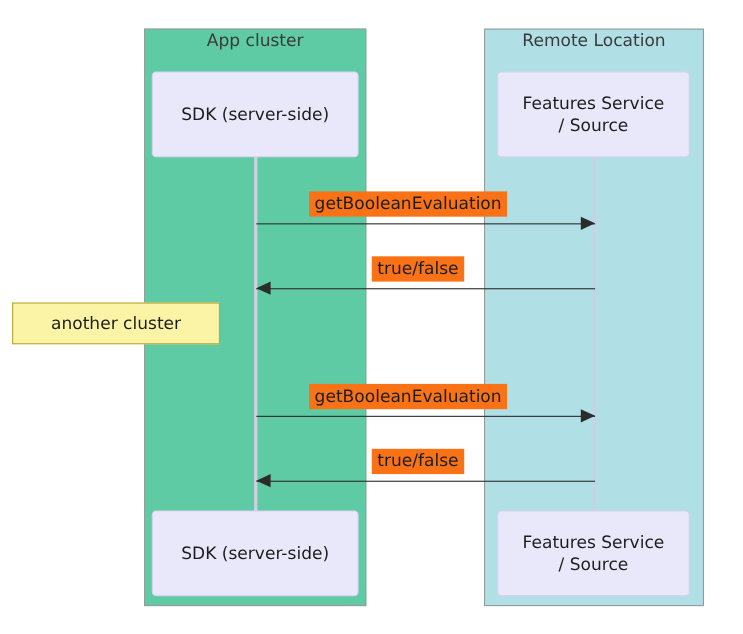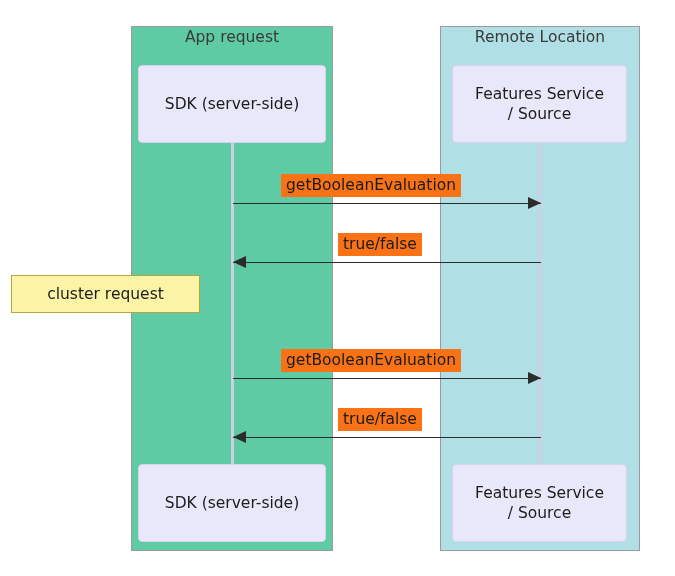--- a/index.html
+++ b/index.html
@@ -109,21 +109,21 @@
     line-height: 20px;
     white-space: nowrap;
   }
 </style>
 </head>
 <body>
 
 <div id="diagram" style="width: 675px; height: 576px; background: rgb(255, 255, 255);">
 
   <div class="group" id="grp-app-cluster" style="left: 131px; top: 26px; width: 202px; height: 525px; background: rgb(95, 203, 164); border-color: rgb(154, 154, 154);">
-    <div class="group-title">App request</div>
+    <div class="group-title">App cluster</div>
   </div>
 
   <div class="group" id="grp-remote-location" style="left: 440px; top: 26px; width: 200px; height: 525px; background: rgb(176, 224, 230); border-color: rgb(154, 154, 154);">
     <div class="group-title">Remote Location</div>
   </div>
 
   <div class="lifeline" id="ll-sdk" style="left: 231px; top: 142px; height: 323px; background: rgb(207, 207, 227);"></div>
   <div class="lifeline" id="ll-features" style="left: 539px; top: 142px; height: 323px; background: rgb(207, 207, 227);"></div>
 
   <div class="participant" id="pt-sdk-top" style="left: 138px; top: 65px; width: 188px; height: 78px;">SDK (server-side)</div>
@@ -141,15 +141,15 @@
       <div class="arrow-head left" style="top: 256.3px; left: 232.5px;"></div>
       <div class="msg-label" style="left: 338px; top: 233px;">true/false</div>
       <div class="msg-line" style="left: 232.5px; width: 308px; top: 378px;"></div>
       <div class="arrow-head right" style="top: 372.3px; left: 527.5px;"></div>
       <div class="msg-label" style="left: 281px; top: 349px;">getBooleanEvaluation</div>
       <div class="msg-line" style="left: 232.5px; width: 308px; top: 437px;"></div>
       <div class="arrow-head left" style="top: 431.3px; left: 232.5px;"></div>
       <div class="msg-label" style="left: 338px; top: 408px;">true/false</div>
     </div>
 
-  <div class="note" id="note-another-request" style="left: 11px; top: 275px; width: 189px; height: 38px; background: rgb(251, 243, 165); border-color: rgb(181, 168, 59);">cluster request</div>
+  <div class="note" id="note-another-request" style="left: 11px; top: 275px; width: 189px; height: 38px; background: rgb(251, 243, 165); border-color: rgb(181, 168, 59);">another cluster</div>
 
 </div>
 
 </body></html>

